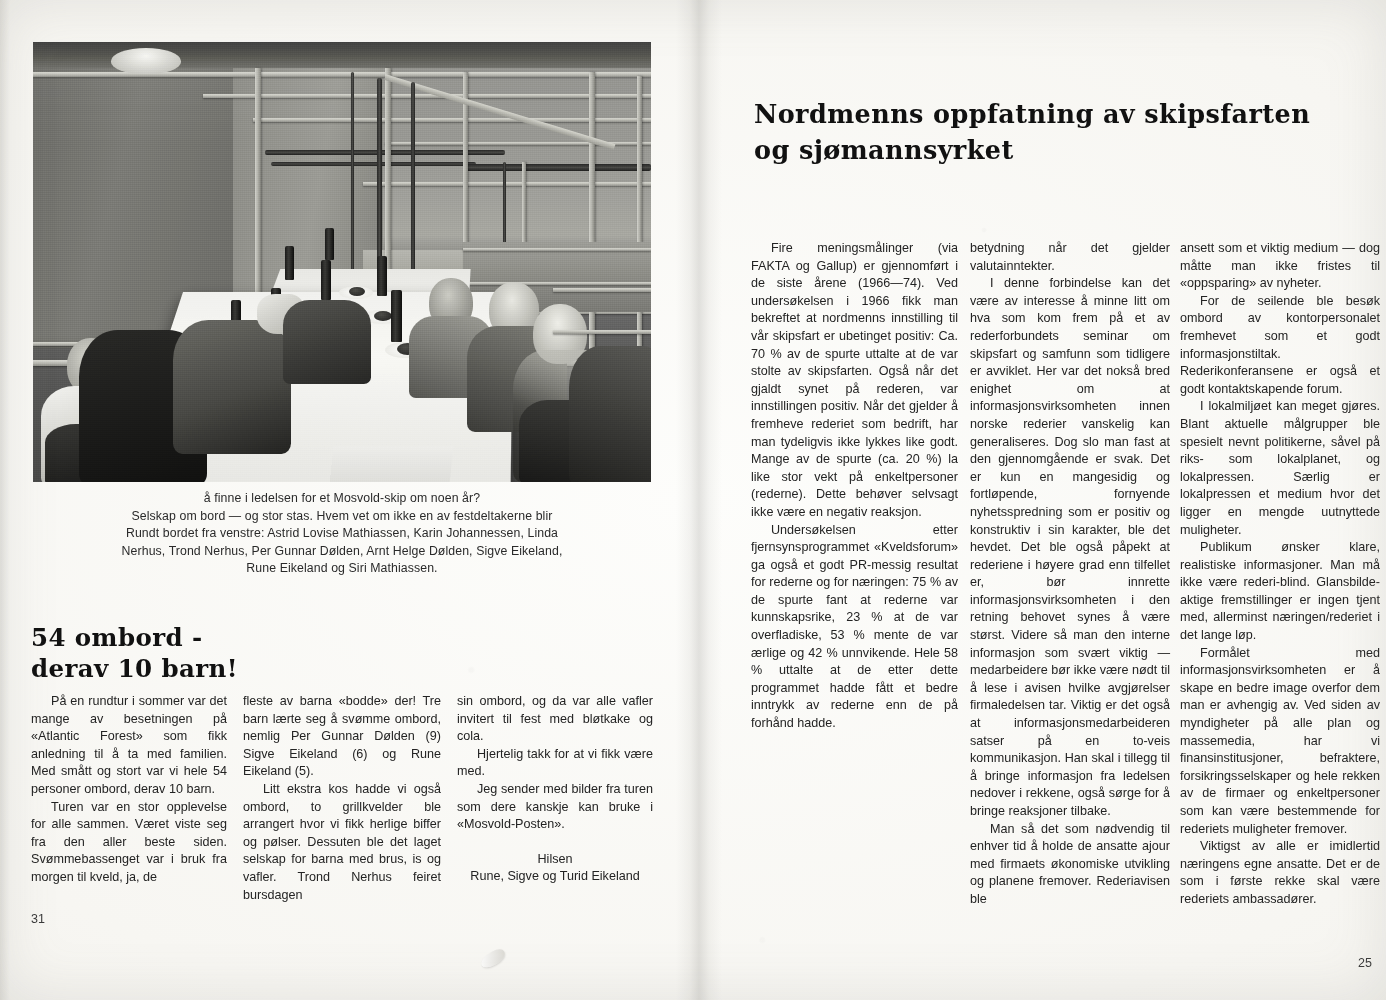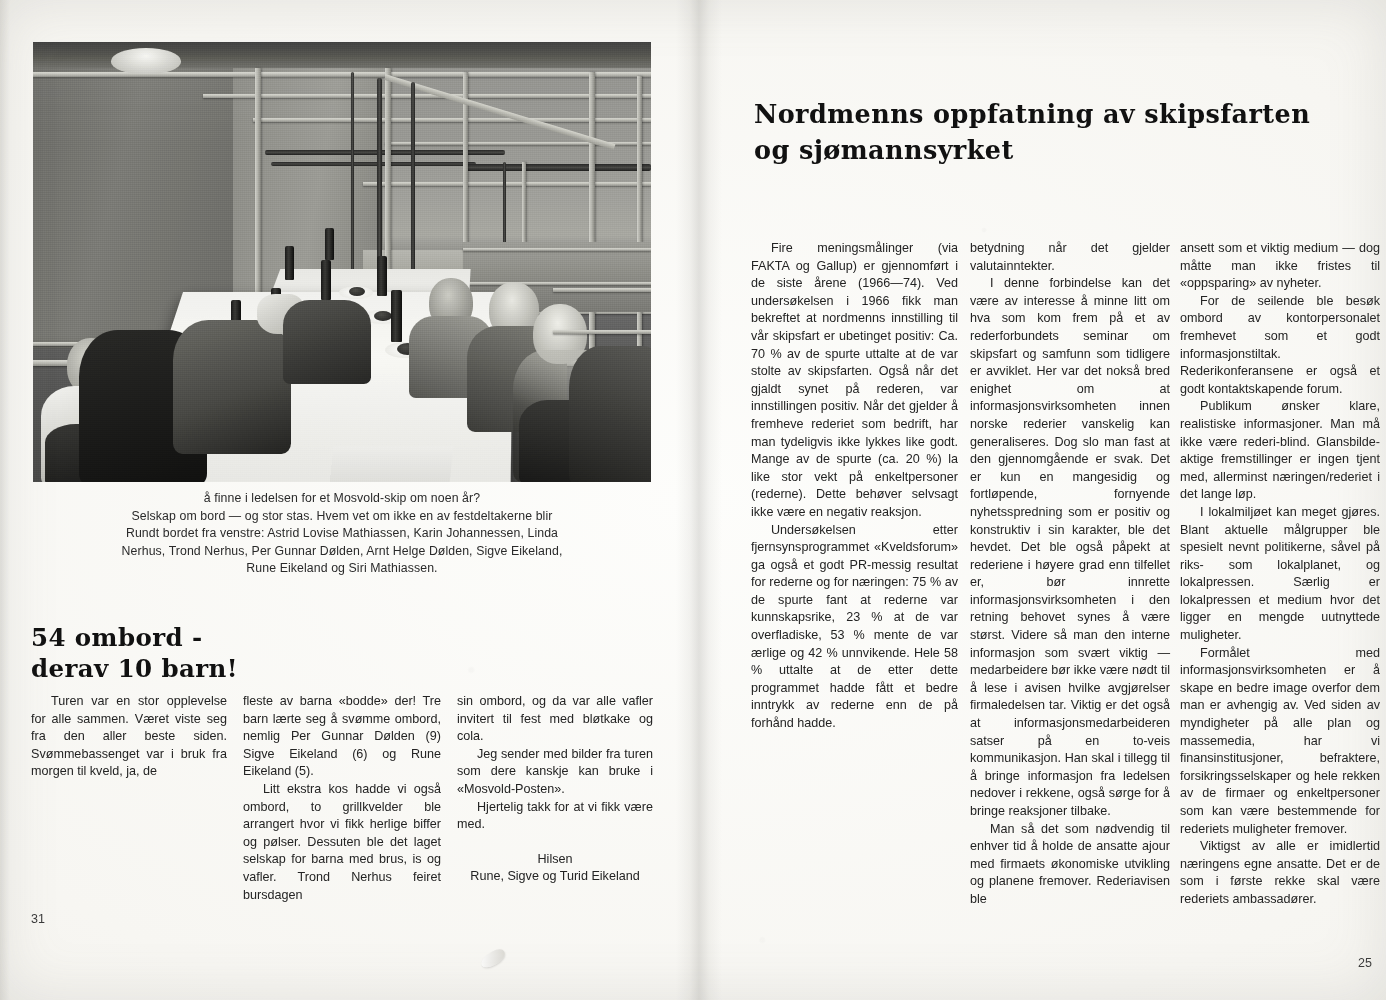--- a/index.html
+++ b/index.html
@@ -422,30 +422,31 @@
       <div>Rune Eikeland og Siri Mathiassen.</div>
     </div>
 
     <div class="slab-head" id="left-headline">
       <div>54 ombord -</div>
       <div>derav 10 barn!</div>
     </div>
 
     <div class="cols" id="left-cols">
       <div class="col" id="lcol1">
+        <p>På en rundtur i sommer var det mange av besetningen på «Atlantic Forest» som fikk anledning til å ta med familien. Med smått og stort var vi hele 54 personer ombord, derav 10 barn.</p>
         <p>Turen var en stor opplevelse for alle sammen. Været viste seg fra den aller beste siden. Svømmebassenget var i bruk fra morgen til kveld, ja, de</p>
       </div>
       <div class="col" id="lcol2">
         <p class="noind">fleste av barna «bodde» der! Tre barn lærte seg å svømme ombord, nemlig Per Gunnar Dølden (9) Sigve Eikeland (6) og Rune Eikeland (5).</p>
         <p>Litt ekstra kos hadde vi også ombord, to grillkvelder ble arrangert hvor vi fikk herlige biffer og pølser. Dessuten ble det laget selskap for barna med brus, is og vafler. Trond Nerhus feiret bursdagen</p>
       </div>
       <div class="col" id="lcol3">
         <p class="noind">sin ombord, og da var alle vafler invitert til fest med bløtkake og cola.</p>
+        <p>Hjertelig takk for at vi fikk være med.</p>
         <p>Jeg sender med bilder fra turen som dere kanskje kan bruke i «Mosvold-Posten».</p>
-        <p>Hjertelig takk for at vi fikk være med.</p>
         <p class="center spaced">Hilsen</p>
         <p class="center">Rune, Sigve og Turid Eikeland</p>
       </div>
     </div>
 
     <div class="folio" id="folio-left">31</div>
   </div>
 
   <div class="page" id="page-right">
 
@@ -460,22 +461,22 @@
         <p>Undersøkelsen etter fjernsynsprogrammet «Kveldsforum» ga også et godt PR-messig resultat for rederne og for næringen: 75 % av de spurte fant at rederne var kunnskapsrike, 23 % at de var overfladiske, 53 % mente de var ærlige og 42 % unnvikende. Hele 58 % uttalte at de etter dette programmet hadde fått et bedre inntrykk av rederne enn de på forhånd hadde.</p>
       </div>
       <div class="col" id="rcol2">
         <p class="noind">betydning når det gjelder valutainntekter.</p>
         <p>I denne forbindelse kan det være av interesse å minne litt om hva som kom frem på et av rederforbundets seminar om skipsfart og samfunn som tidligere er avviklet. Her var det nokså bred enighet om at informasjonsvirksomheten innen norske rederier vanskelig kan generaliseres. Dog slo man fast at den gjennomgående er svak. Det er kun en mangesidig og fortløpende, fornyende nyhetsspredning som er positiv og konstruktiv i sin karakter, ble det hevdet. Det ble også påpekt at rederiene i høyere grad enn tilfellet er, bør innrette informasjonsvirksomheten i den retning behovet synes å være størst. Videre så man den interne informasjon som svært viktig — medarbeidere bør ikke være nødt til å lese i avisen hvilke avgjørelser firmaledelsen tar. Viktig er det også at informasjonsmedarbeideren satser på en to-veis kommunikasjon. Han skal i tillegg til å bringe informasjon fra ledelsen nedover i rekkene, også sørge for å bringe reaksjoner tilbake.</p>
         <p>Man så det som nødvendig til enhver tid å holde de ansatte ajour med firmaets økonomiske utvikling og planene fremover. Rederiavisen ble</p>
       </div>
       <div class="col" id="rcol3">
         <p class="noind">ansett som et viktig medium — dog måtte man ikke fristes til «oppsparing» av nyheter.</p>
         <p>For de seilende ble besøk ombord av kontorpersonalet fremhevet som et godt informasjonstiltak. Rederikonferansene er også et godt kontaktskapende forum.</p>
+        <p>I lokalmiljøet kan meget gjøres. Blant aktuelle målgrupper ble spesielt nevnt politikerne, såvel på riks- som lokalplanet, og lokalpressen. Særlig er lokalpressen et medium hvor det ligger en mengde uutnyttede muligheter.</p>
         <p>Publikum ønsker klare, realistiske informasjoner. Man må ikke være rederi-blind. Glansbilde-aktige fremstillinger er ingen tjent med, allerminst næringen/rederiet i det lange løp.</p>
-        <p>I lokalmiljøet kan meget gjøres. Blant aktuelle målgrupper ble spesielt nevnt politikerne, såvel på riks- som lokalplanet, og lokalpressen. Særlig er lokalpressen et medium hvor det ligger en mengde uutnyttede muligheter.</p>
         <p>Formålet med informasjonsvirksomheten er å skape en bedre image overfor dem man er avhengig av. Ved siden av myndigheter på alle plan og massemedia, har vi finansinstitusjoner, befraktere, forsikringsselskaper og hele rekken av de firmaer og enkeltpersoner som kan være bestemmende for rederiets muligheter fremover.</p>
         <p>Viktigst av alle er imidlertid næringens egne ansatte. Det er de som i første rekke skal være rederiets ambassadører.</p>
       </div>
     </div>
 
     <div class="folio" id="folio-right">25</div>
   </div>
 
   <div id="gutter"></div>
   <div id="edge-dark"></div>

